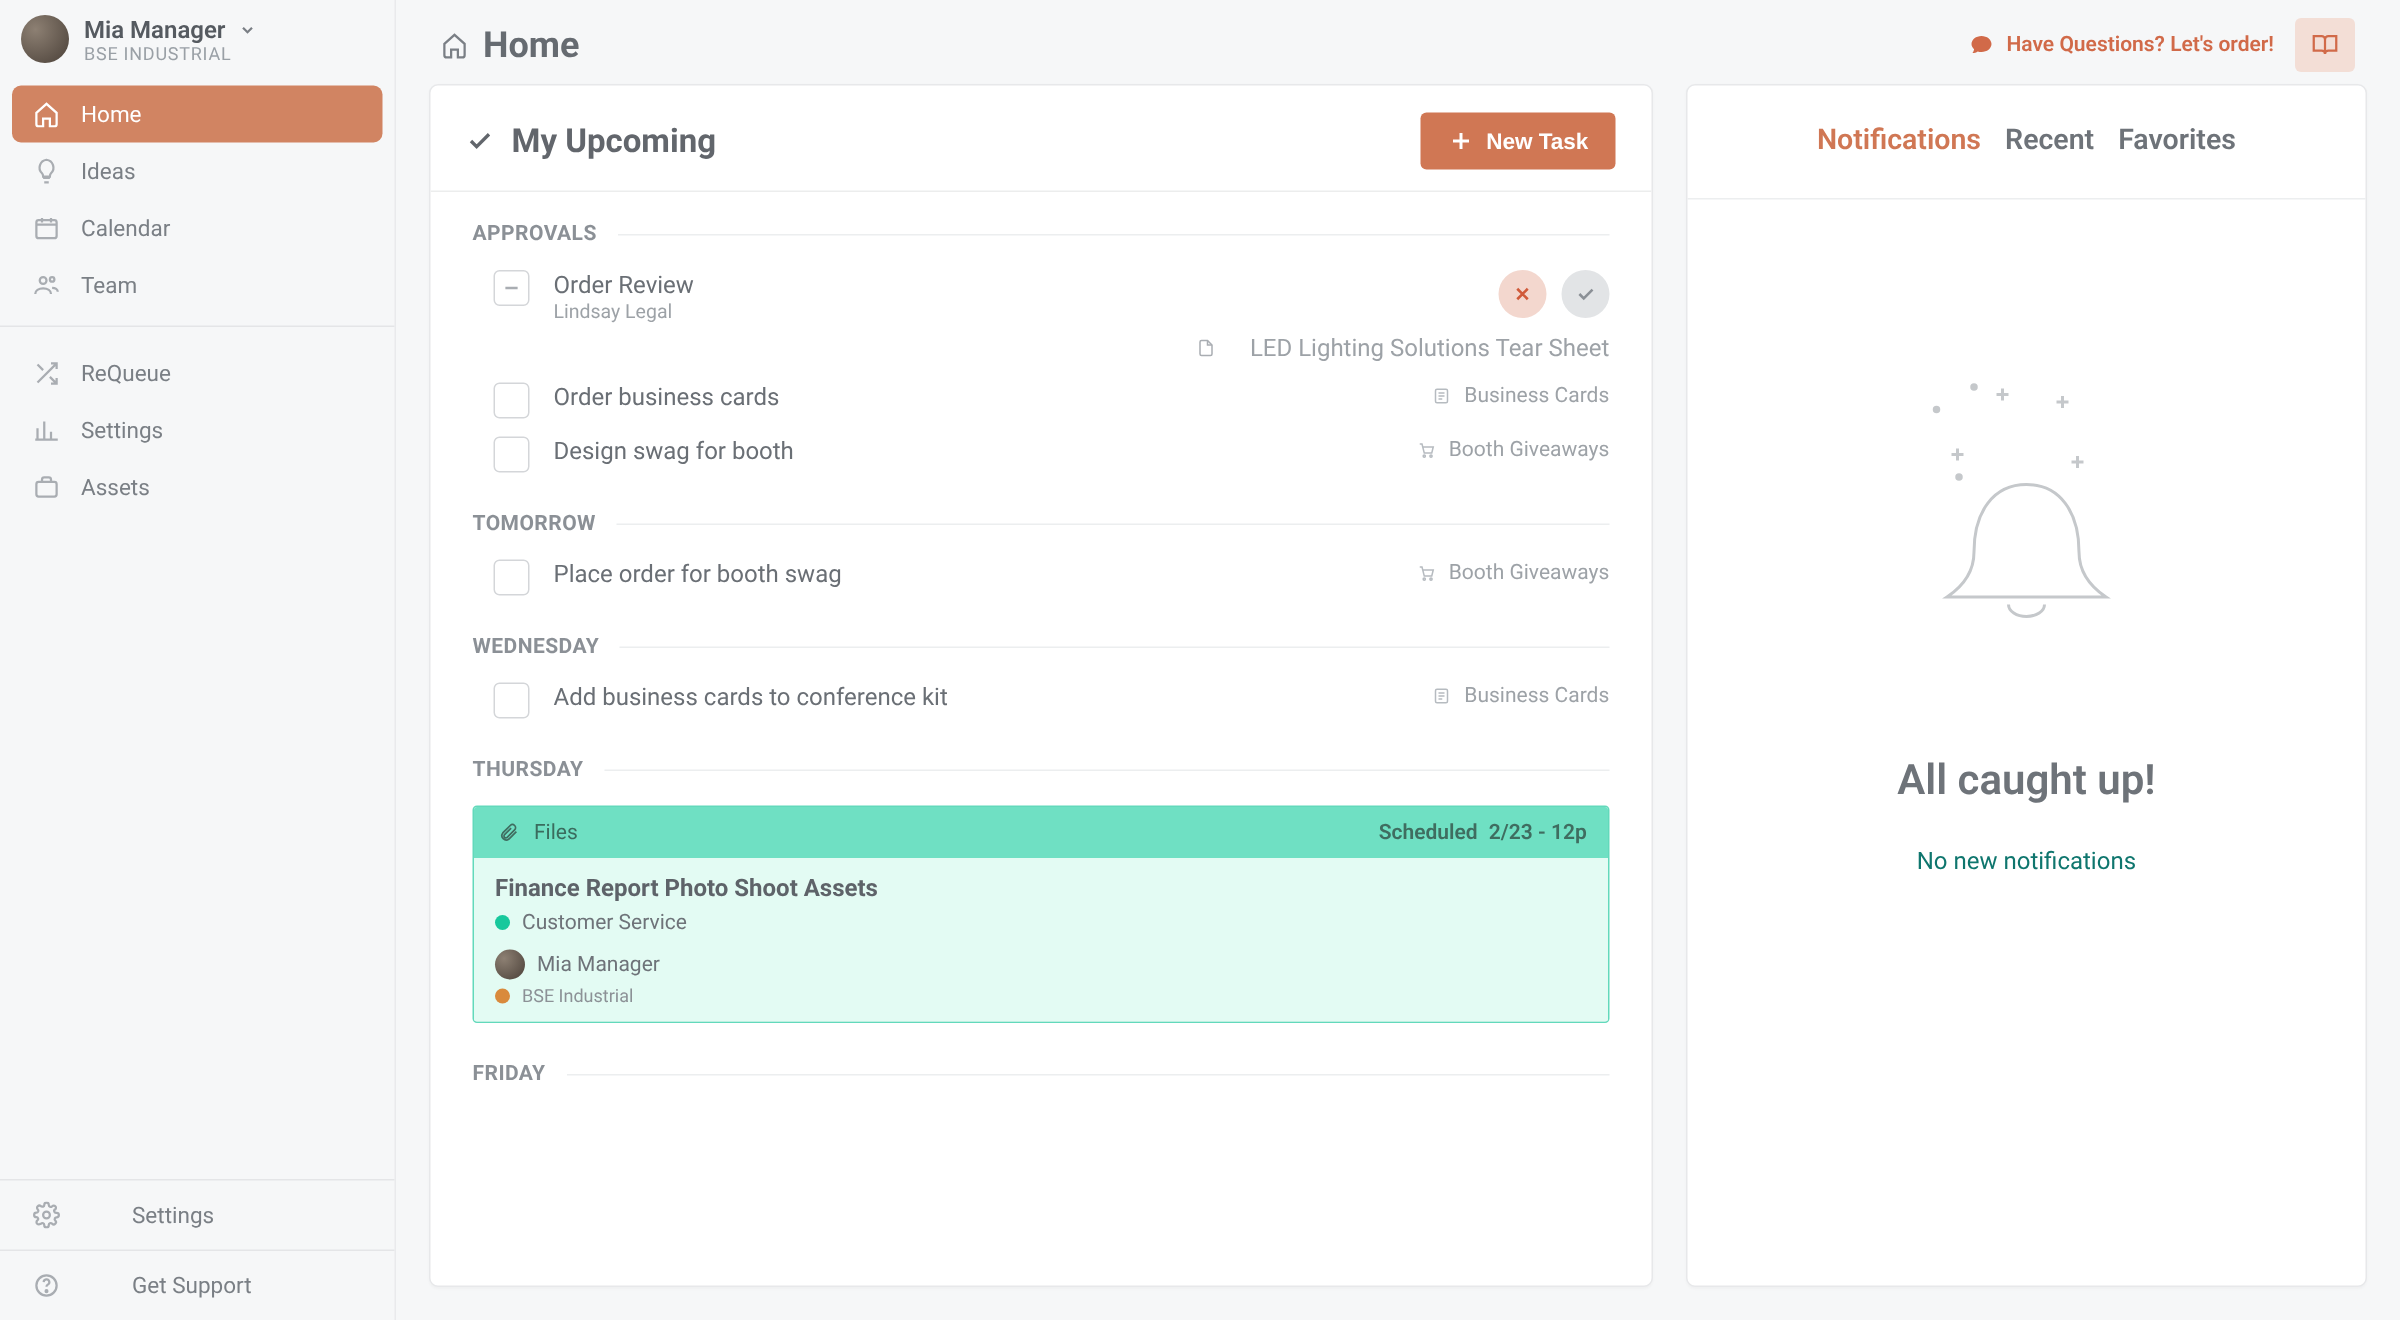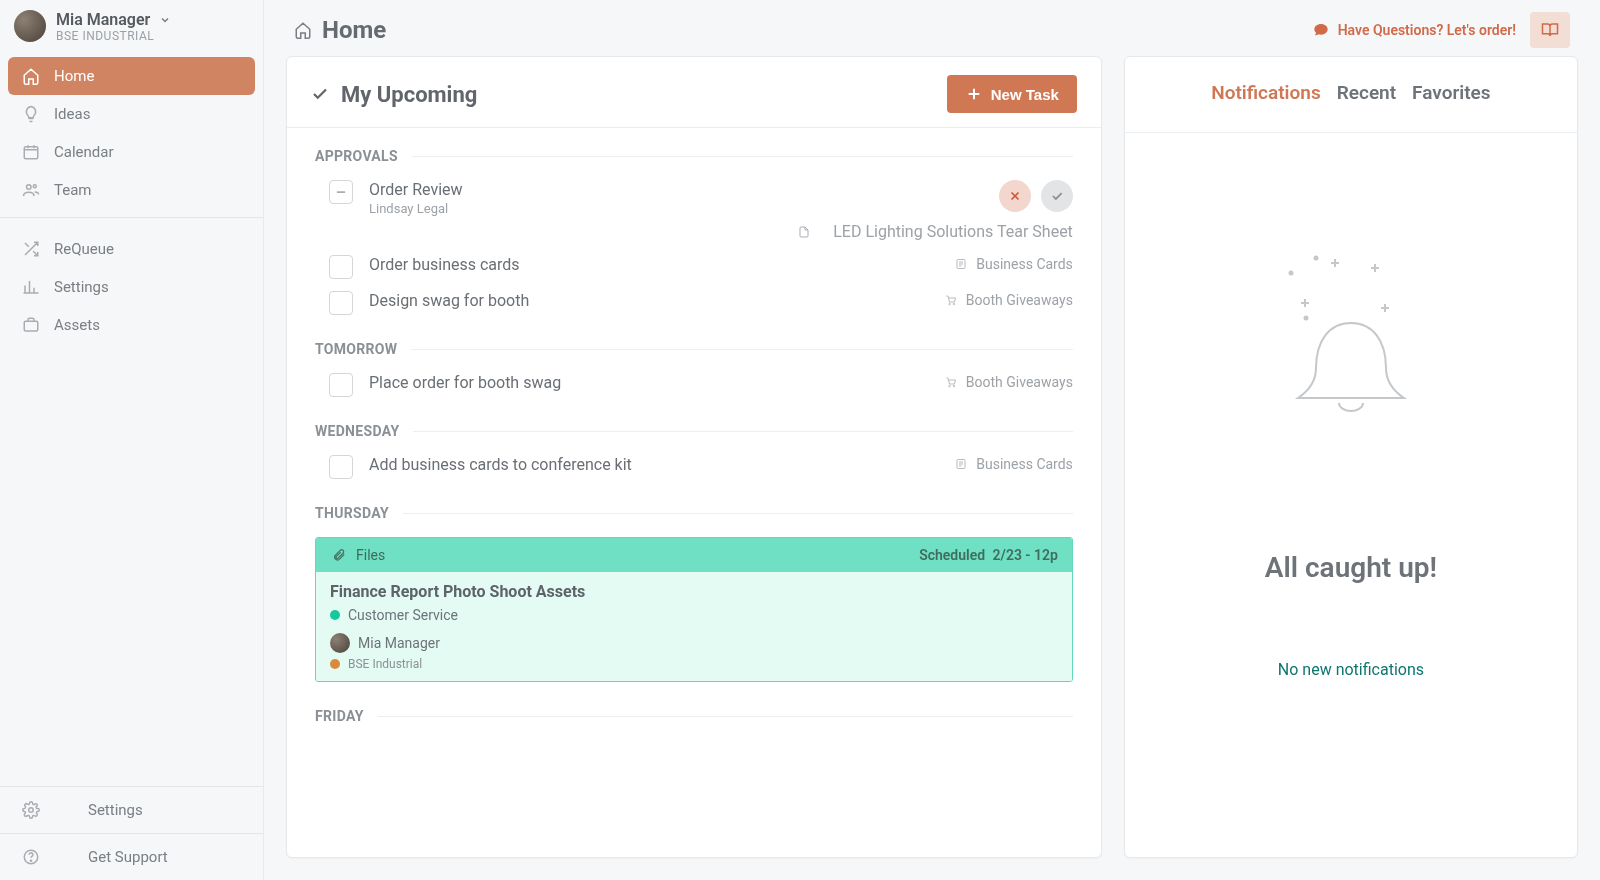--- a/index.html
+++ b/index.html
@@ -185,21 +185,20 @@
   }
   .right-tab {
     font-size: 19px; font-weight:600; color:#6e7379; cursor:pointer;
     padding: 4px 8px;
   }
   .right-tab.active { color:#d07754; }
   .right-empty {
     display:flex; flex-direction:column; align-items:center;
     padding: 110px 20px 0 20px;
     color:#6e7379;
-    gap:48px;
   }
   .bell-svg { color:#c5c8cb; }
   .caught-up { font-size:28px; font-weight:600; color:#6e7379; margin-top:60px; }
   .no-new    { font-size:16px; color:#0f766e; margin-top:28px; }
 
   svg { display:block; }
 </style>
 </head>
 <body>
 

